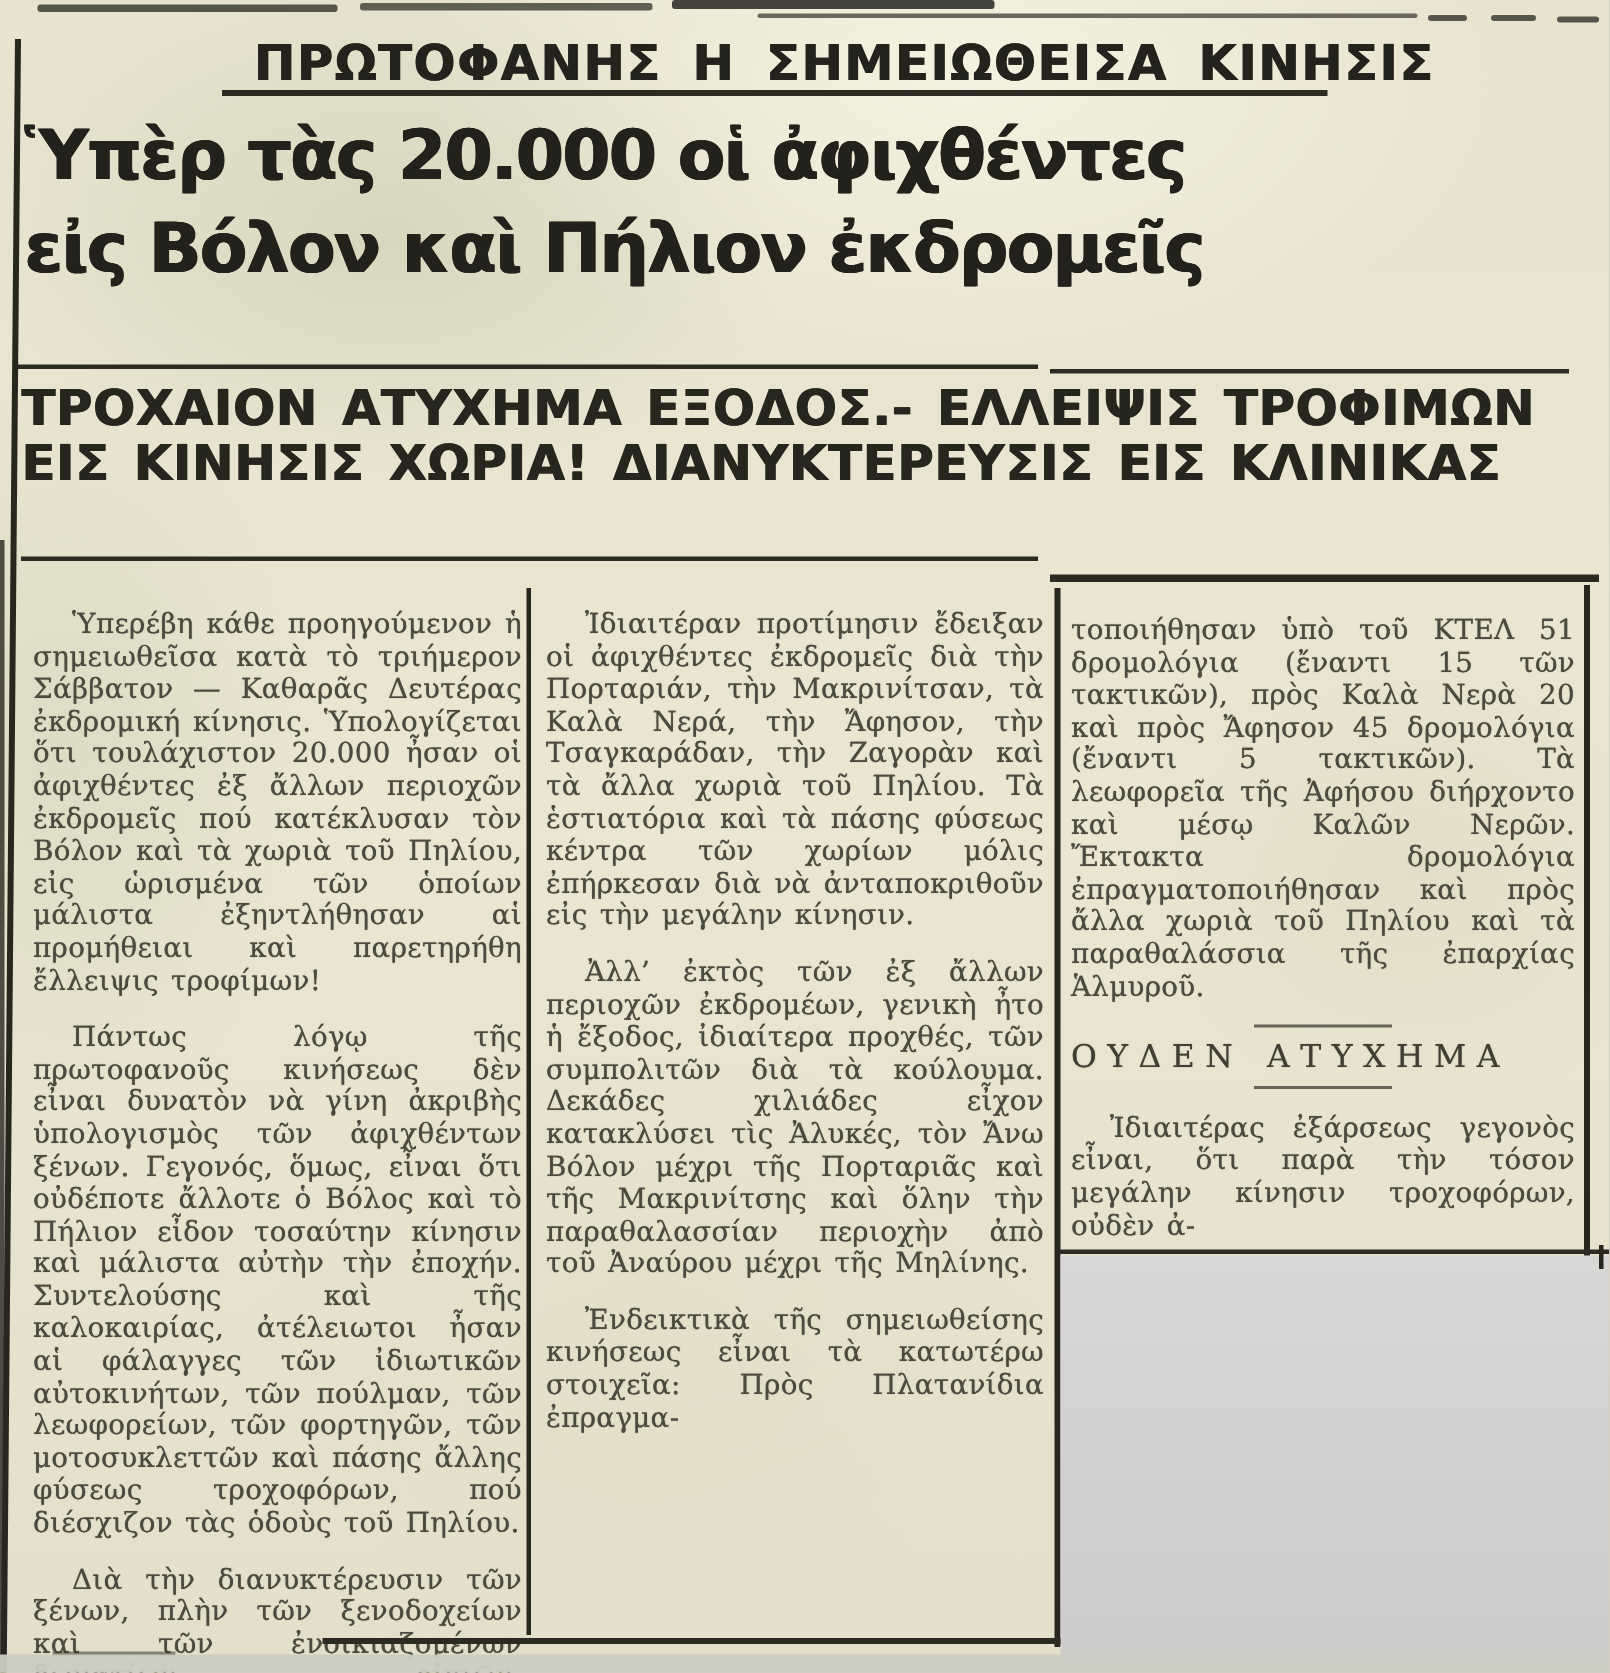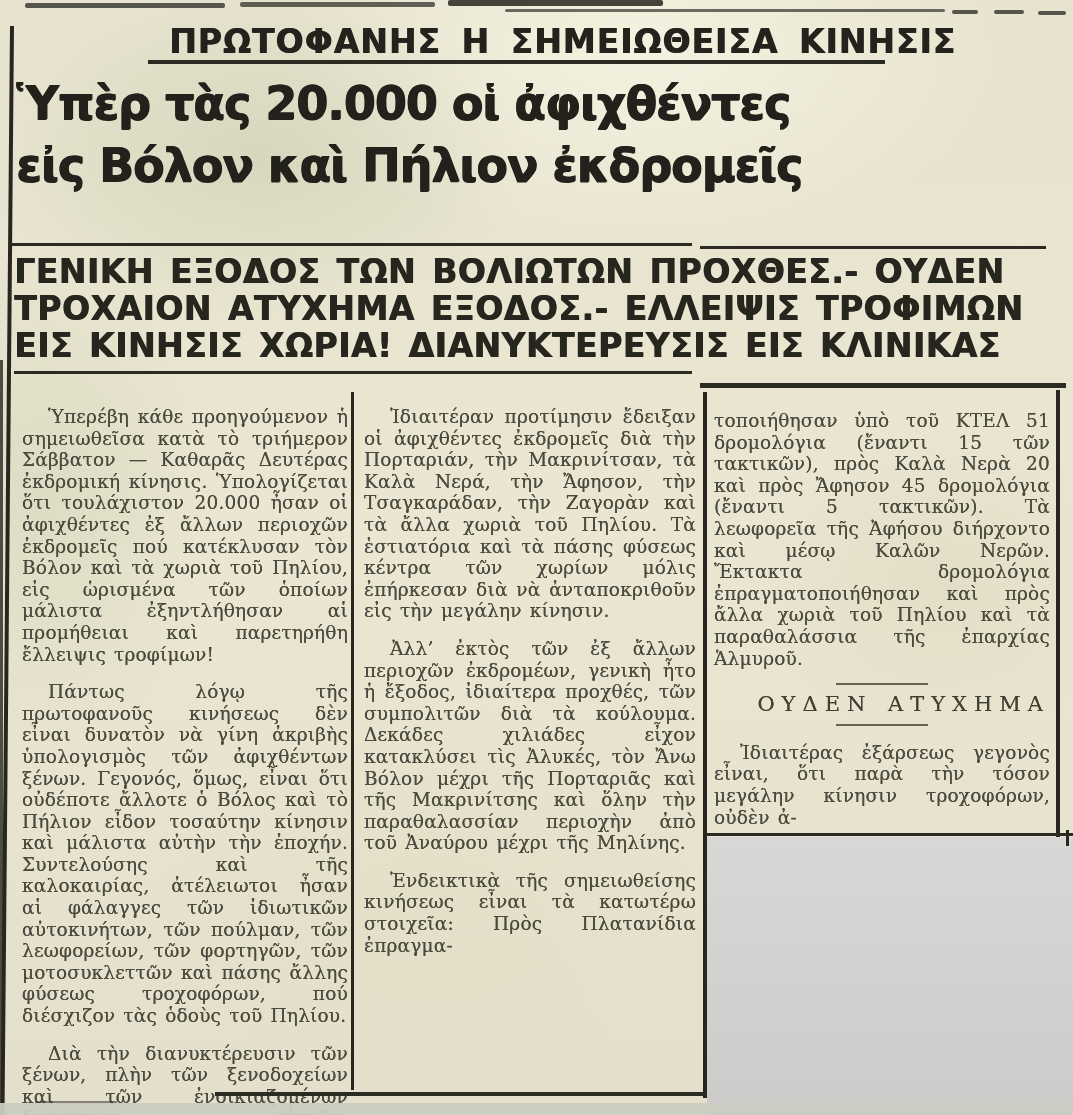--- a/index.html
+++ b/index.html
@@ -48,21 +48,21 @@
   }
   .col p{margin:16px 0 9px 0;text-indent:26px;}
   .col p.cont{text-indent:0;}
   .col1{left:22px;width:326px;}
   .col2{left:364px;width:332px;}
   .col3{left:714px;width:336px;top:394px;}
   .subhead-block{margin:14px 0 10px 0;text-align:center;}
   .shortrule{width:92px;height:2px;background:rgba(58,57,46,.75);margin:0 auto;}
   .subhead-text{
     font-size:21px;letter-spacing:7px;color:#413f33;margin:9px 0 8px 0;
-    text-indent:0;text-align:right;white-space:nowrap;
+    text-indent:0;text-align:left;white-space:nowrap;
   }
   .colrule-full{height:2px;background:rgba(48,47,38,.8);margin:14px 4px 10px 2px;}
   .continuation{
     text-align:center;font-size:19.5px;letter-spacing:2.5px;
     color:#3c3a2f;font-weight:bold;
   }
   .dblrule1{height:3px;background:#2b2a23;margin:10px 66px 0 10px;}
   .dblrule2{height:4px;background:#2b2a23;margin:9px 104px 0 0;}
   .grey-box{position:absolute;left:707px;top:837px;width:366px;height:278px;
     background:#d3d2d0;
@@ -89,21 +89,20 @@
   <div class="kicker">ΠΡΩΤΟΦΑΝΗΣ Η ΣΗΜΕΙΩΘΕΙΣΑ ΚΙΝΗΣΙΣ</div>
   <div class="rule" style="left:148px;top:60px;width:737px;height:4px;"></div>
 
   <div class="headline hl1">Ὑπὲρ τὰς 20.000 οἱ ἀφιχθέντες</div>
   <div class="headline hl2">εἰς Βόλον καὶ Πήλιον ἐκδρομεῖς</div>
 
   <div class="rule" style="left:12px;top:243px;width:680px;height:3px;"></div>
   <div class="rule" style="left:700px;top:246px;width:346px;height:3px;"></div>
 
   <div class="subheadline">
-    <div>ΓΕΝΙΚΗ ΕΞΟΔΟΣ ΤΩΝ ΒΟΛΙΩΤΩΝ ΠΡΟΧΘΕΣ.- ΟΥΔΕΝ</div>
     <div>ΤΡΟΧΑΙΟΝ ΑΤΥΧΗΜΑ ΕΞΟΔΟΣ.- ΕΛΛΕΙΨΙΣ ΤΡΟΦΙΜΩΝ</div>
     <div>ΕΙΣ ΚΙΝΗΣΙΣ ΧΩΡΙΑ! ΔΙΑΝΥΚΤΕΡΕΥΣΙΣ ΕΙΣ ΚΛΙΝΙΚΑΣ</div>
   </div>
 
   <div class="rule" style="left:14px;top:371px;width:678px;height:3px;"></div>
   <div class="rule" style="left:700px;top:383px;width:366px;height:5px;"></div>
 
   <div class="vline" style="left:351px;top:392px;height:698px;width:3px;"></div>
   <div class="vline" style="left:703px;top:392px;height:706px;"></div>
   <div class="vline" style="left:1056px;top:390px;height:455px;"></div>

